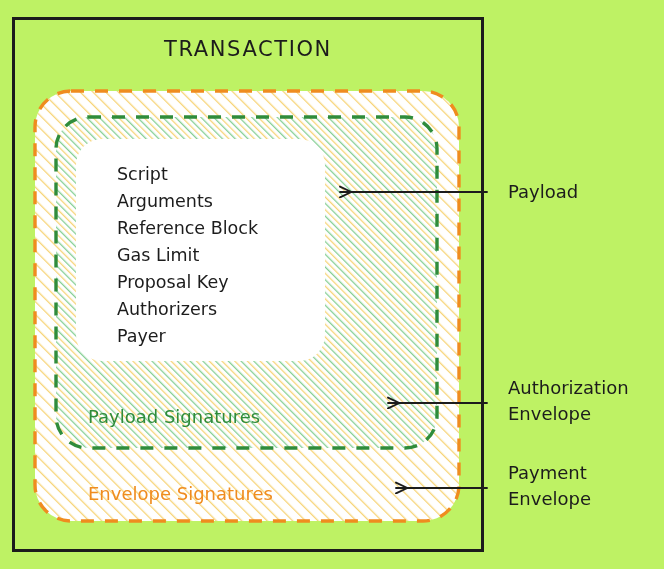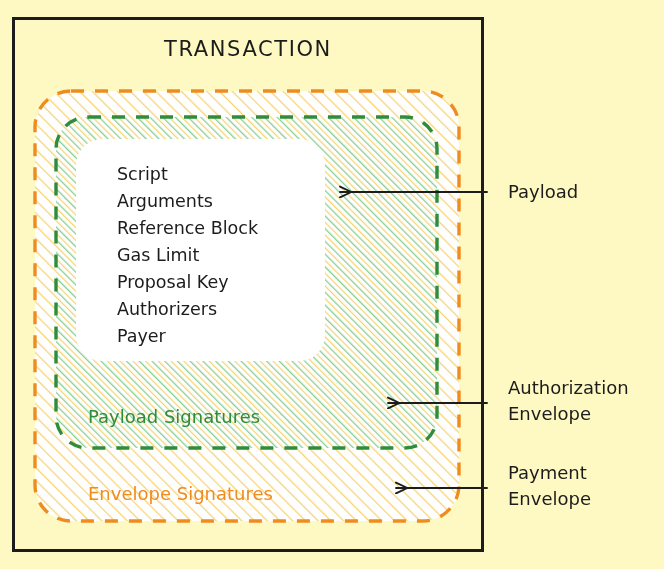--- a/index.html
+++ b/index.html
@@ -8,21 +8,21 @@
     padding: 0;
     background: #ffffff;
   }
   body {
     font-family: "DejaVu Sans", sans-serif;
   }
   #canvas {
     position: relative;
     width: 664px;
     height: 569px;
-    background: #fef9c3;
+    background: #bef264;
     overflow: hidden;
   }
   #canvas svg.layer {
     position: absolute;
     left: 0;
     top: 0;
     width: 664px;
     height: 569px;
   }
   .hand {

